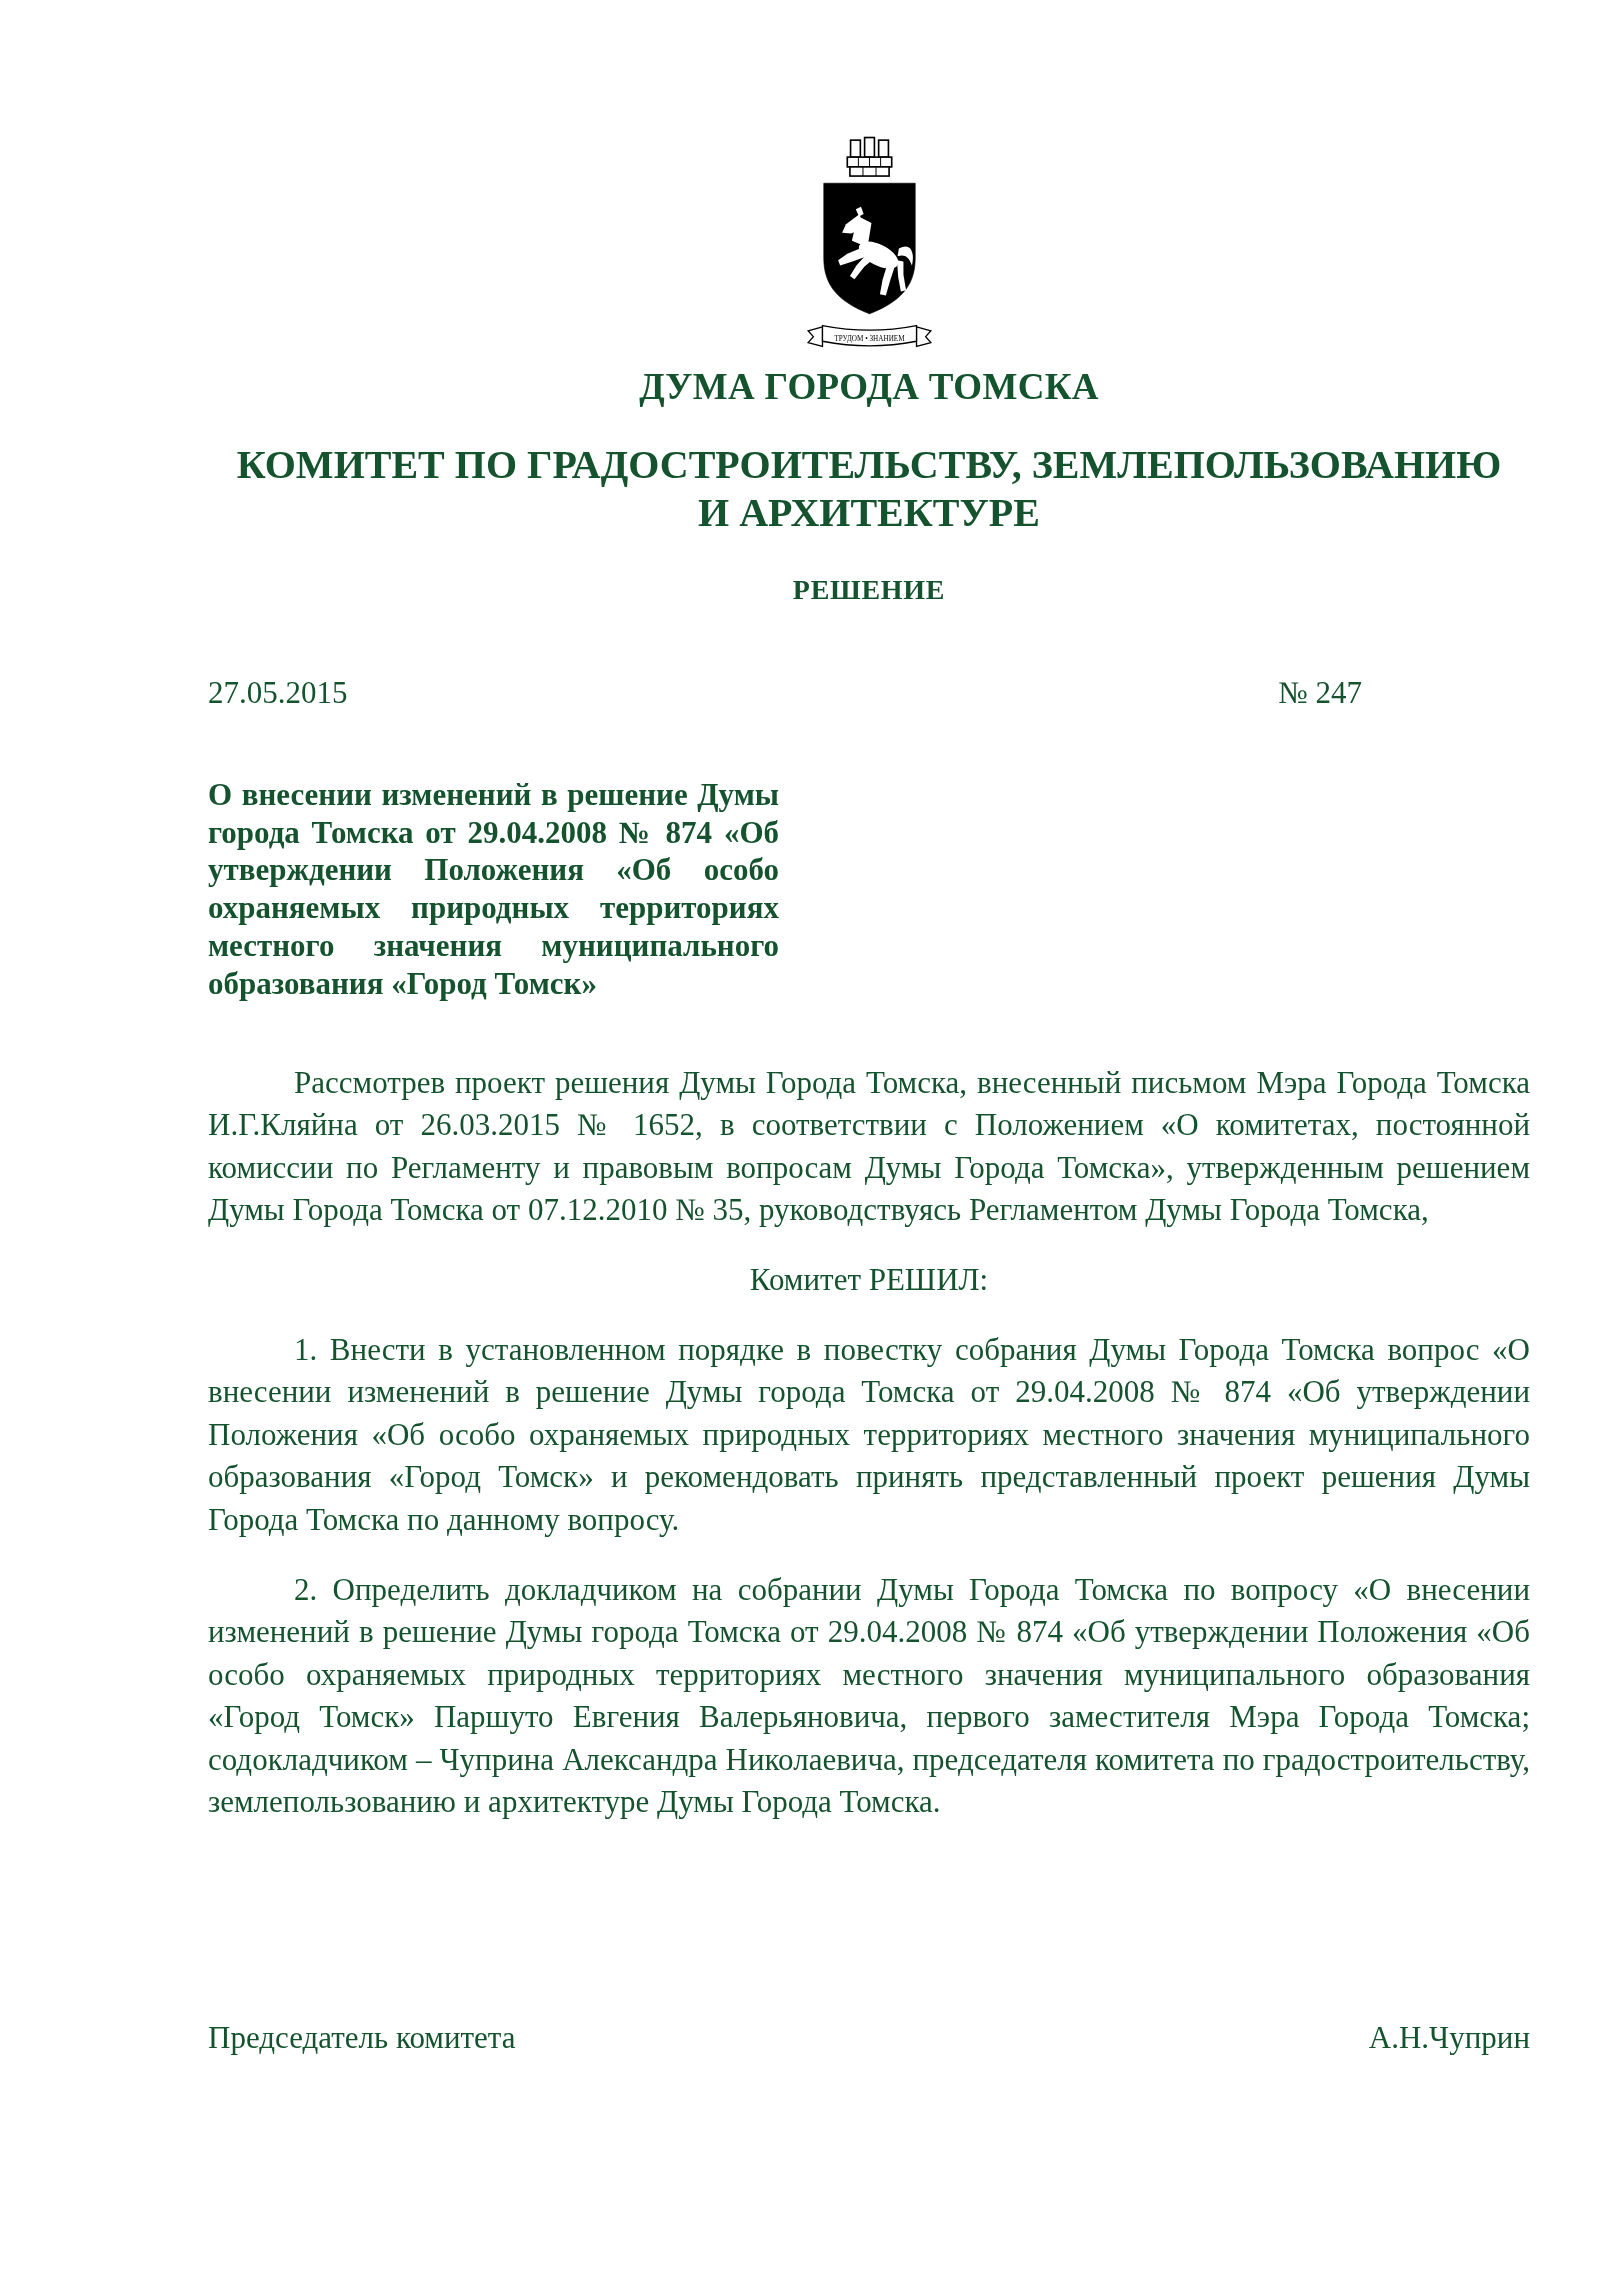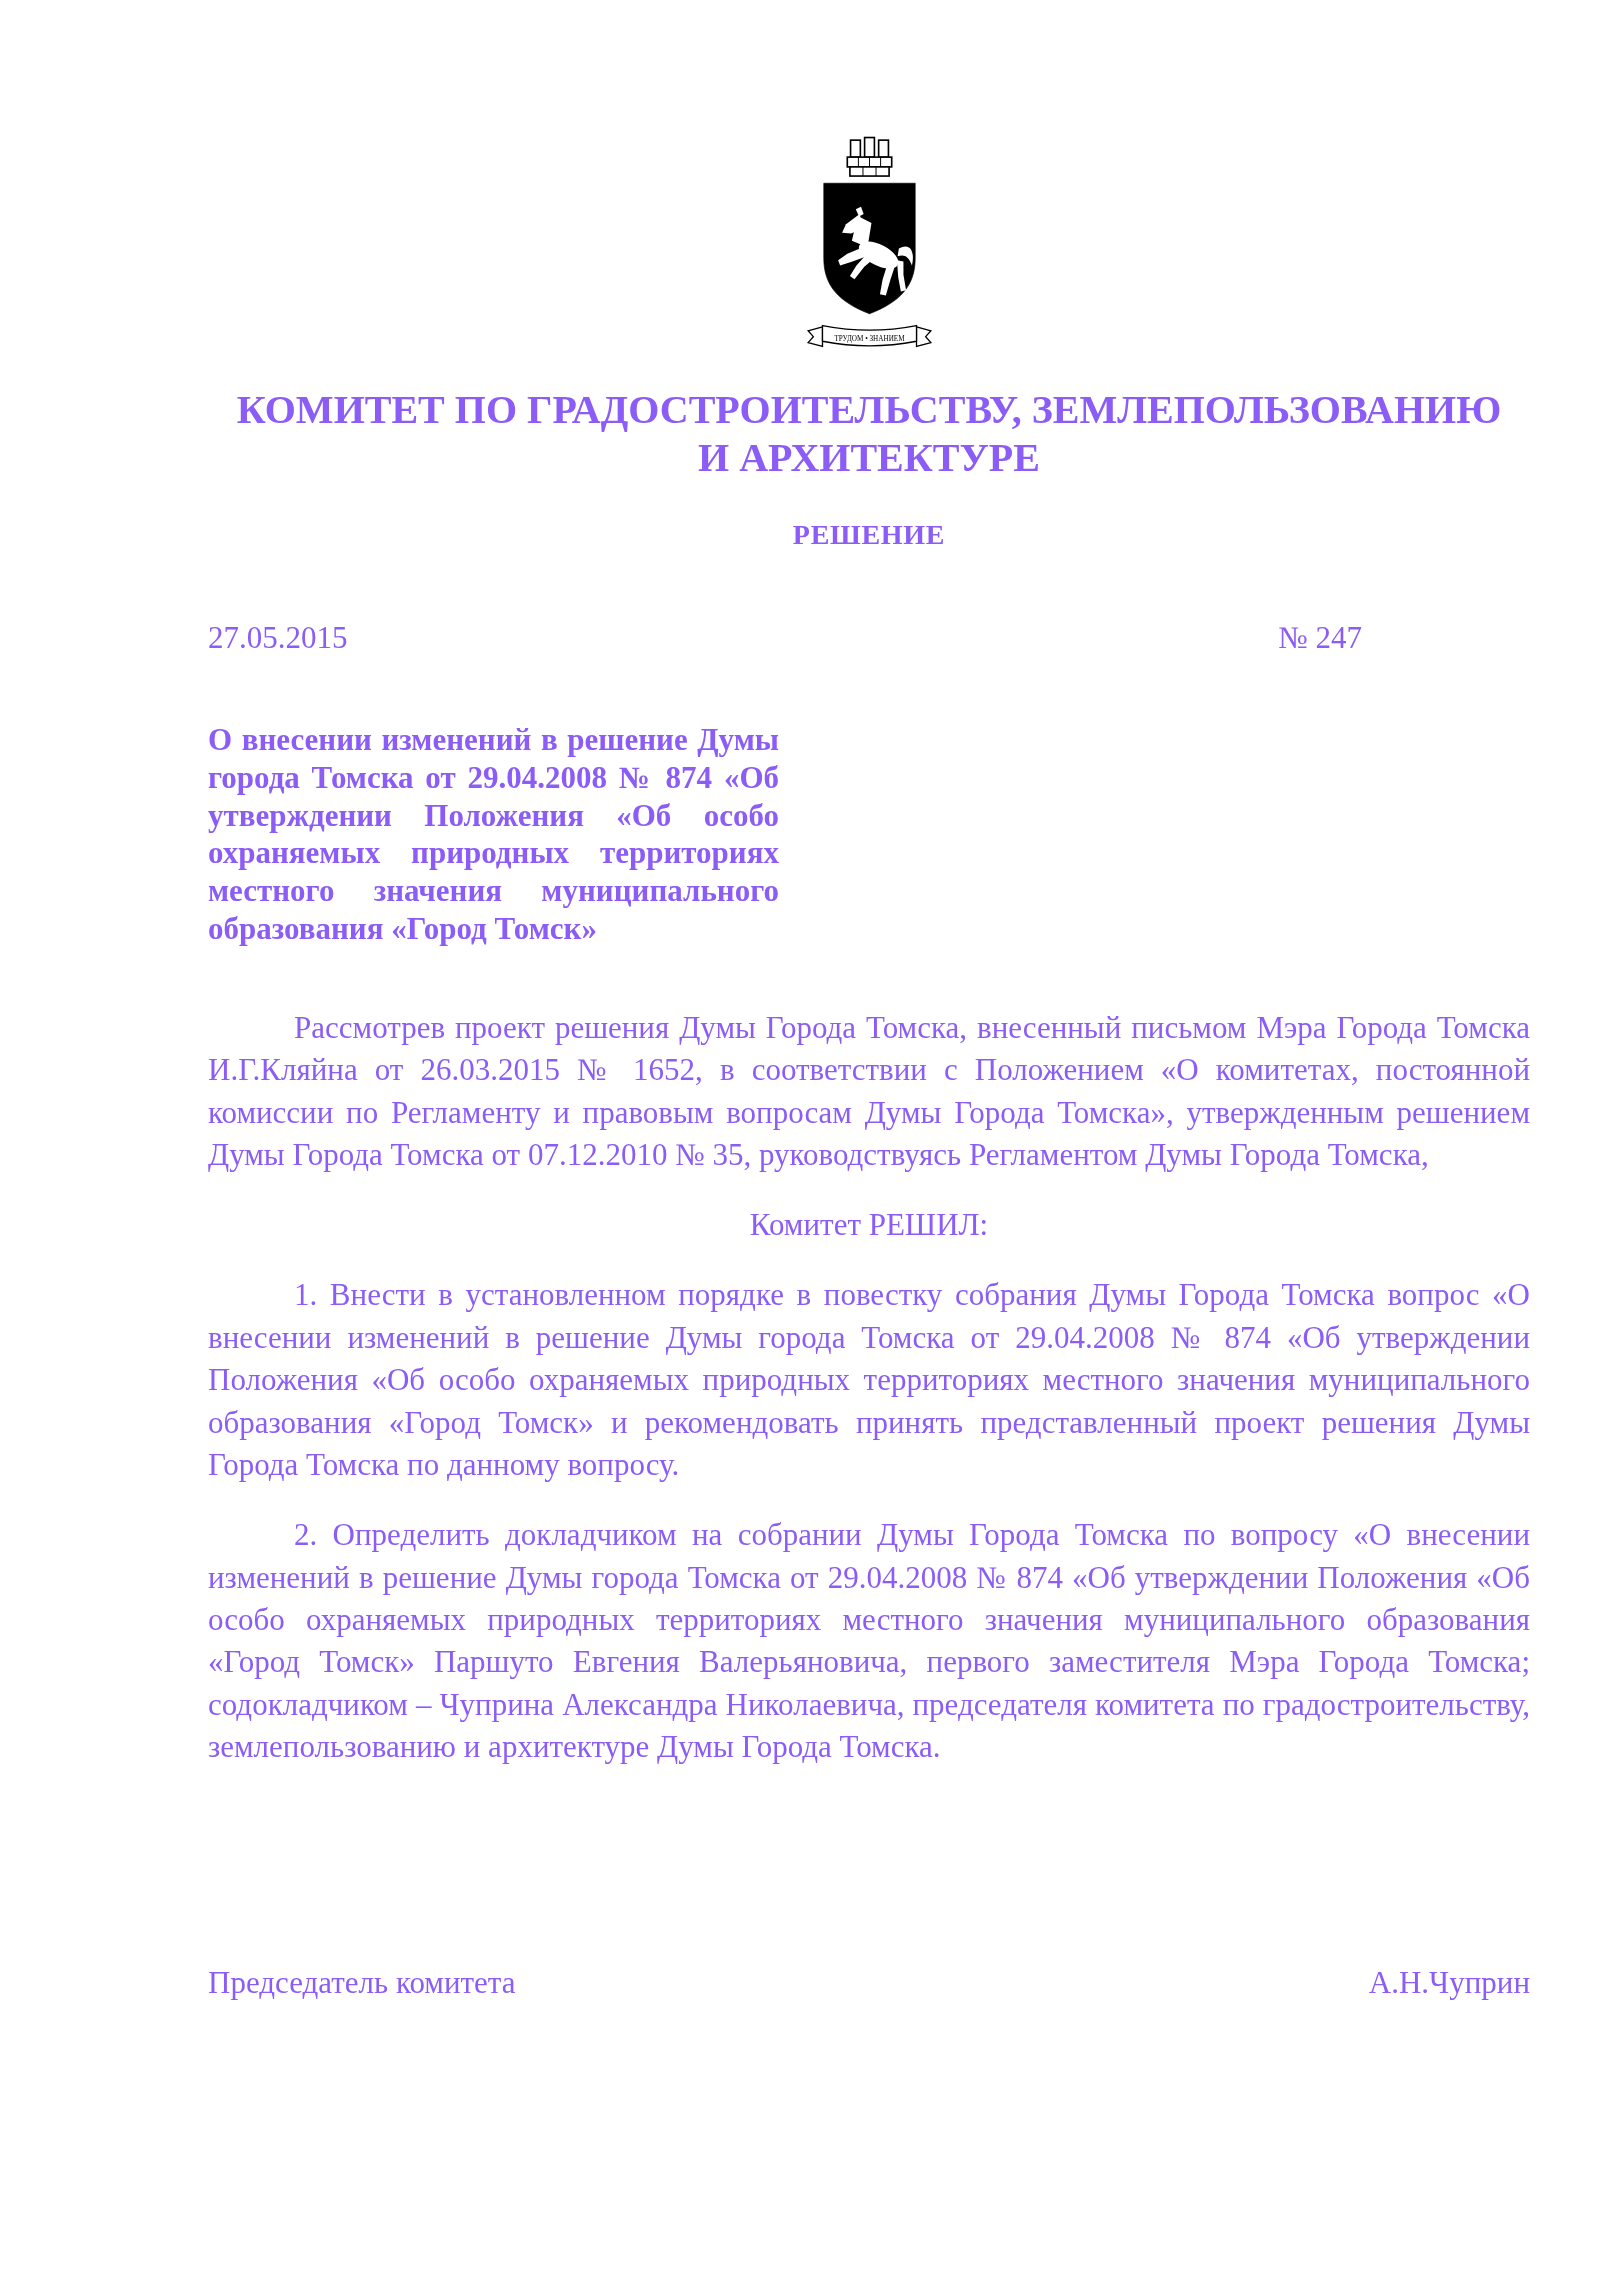--- a/index.html
+++ b/index.html
@@ -3,21 +3,21 @@
 <meta charset="utf-8">
 <title>Решение № 247</title>
 <style>
   * { box-sizing: border-box; }
   html, body { margin: 0; padding: 0; background: #ffffff; }
   .page {
     width: 1623px;
     height: 2295px;
     margin: 0 auto;
     background: #ffffff;
-    color: #8b5cf6;
+    color: #14532d;
     font-family: "Liberation Serif", "DejaVu Serif", serif;
     font-size: 31px;
     padding: 131px 93px 86px 208px;
     position: relative;
     overflow: hidden;
   }
   .doc-header { text-align: center; }
   .emblem { display: flex; justify-content: center; }
   .org-title {
     font-size: 37px;
@@ -112,20 +112,21 @@
 
         <g fill="#ffffff" stroke="#000000" stroke-width="2">
           <path d="M28 300 L6 306 L14 315 L6 324 L28 330 Z"></path>
           <path d="M172 300 L194 306 L186 315 L194 324 L172 330 Z"></path>
           <path d="M28 298 Q100 312 172 298 L172 322 Q100 336 28 322 Z"></path>
         </g>
         <text x="100" y="321" text-anchor="middle" font-size="11" fill="#000000" stroke="none" font-family="Liberation Serif, DejaVu Serif, serif">ТРУДОМ • ЗНАНИЕМ</text>
       </svg>
     </div>
 
+    <h1 class="org-title">ДУМА ГОРОДА ТОМСКА</h1>
 
     <h2 class="committee-title">
       <span>КОМИТЕТ ПО ГРАДОСТРОИТЕЛЬСТВУ, ЗЕМЛЕПОЛЬЗОВАНИЮ</span><br>
       <span>И АРХИТЕКТУРЕ</span>
     </h2>
 
     <h3 class="doc-type">РЕШЕНИЕ</h3>
   </header>
 
   <div class="date-row">

